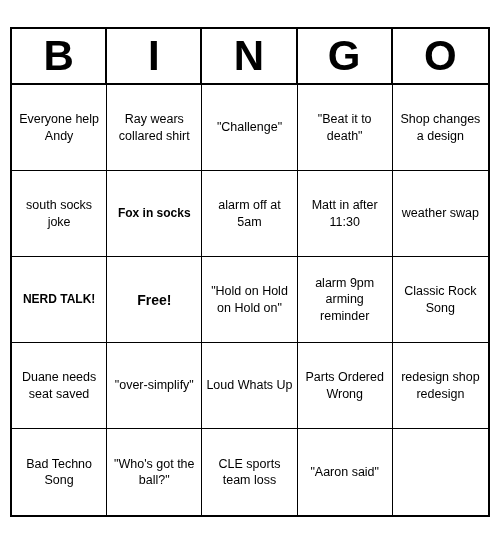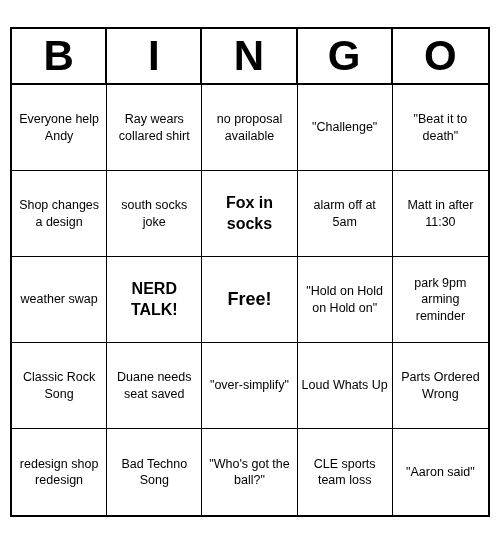--- a/index.html
+++ b/index.html
@@ -64,56 +64,55 @@
 
     .bingo-cell:nth-child(5n) {
       border-right: none;
     }
 
     .bingo-cell:nth-child(n+21) {
       border-bottom: none;
     }
 
     .bingo-cell.free {
-      font-size: 18px;
+      font-size: 14px;
       font-weight: bold;
     }
 
     .bingo-cell.large-text {
-      font-size: 16px;
+      font-size: 12px;
       font-weight: bold;
     }
   </style>
 </head>
 <body>
 
 <div class="bingo-card">
   <div class="bingo-header">
   <div class="bingo-header-cell">B</div>
       <div class="bingo-header-cell">I</div>
       <div class="bingo-header-cell">N</div>
       <div class="bingo-header-cell">G</div>
       <div class="bingo-header-cell">O</div>
     </div>
   <div class="bingo-grid">
   <div class="bingo-cell">Everyone help Andy</div>
       <div class="bingo-cell">Ray wears collared shirt</div>
-      <div class="bingo-cell">no proposal available</div>
       <div class="bingo-cell">"Challenge"</div>
       <div class="bingo-cell">"Beat it to death"</div>
       <div class="bingo-cell">Shop changes a design</div>
       <div class="bingo-cell">south socks joke</div>
       <div class="bingo-cell large-text">Fox in socks</div>
       <div class="bingo-cell">alarm off at 5am</div>
       <div class="bingo-cell">Matt in after 11:30</div>
       <div class="bingo-cell">weather swap</div>
       <div class="bingo-cell large-text">NERD TALK!</div>
       <div class="bingo-cell free">Free!</div>
       <div class="bingo-cell">"Hold on Hold on Hold on"</div>
-      <div class="bingo-cell">park 9pm arming reminder</div>
+      <div class="bingo-cell">alarm 9pm arming reminder</div>
       <div class="bingo-cell">Classic Rock Song</div>
       <div class="bingo-cell">Duane needs seat saved</div>
       <div class="bingo-cell">"over-simplify"</div>
       <div class="bingo-cell">Loud Whats Up</div>
       <div class="bingo-cell">Parts Ordered Wrong</div>
       <div class="bingo-cell">redesign shop redesign</div>
       <div class="bingo-cell">Bad Techno Song</div>
       <div class="bingo-cell">"Who's got the ball?"</div>
       <div class="bingo-cell">CLE sports team loss</div>
       <div class="bingo-cell">"Aaron said"</div>

